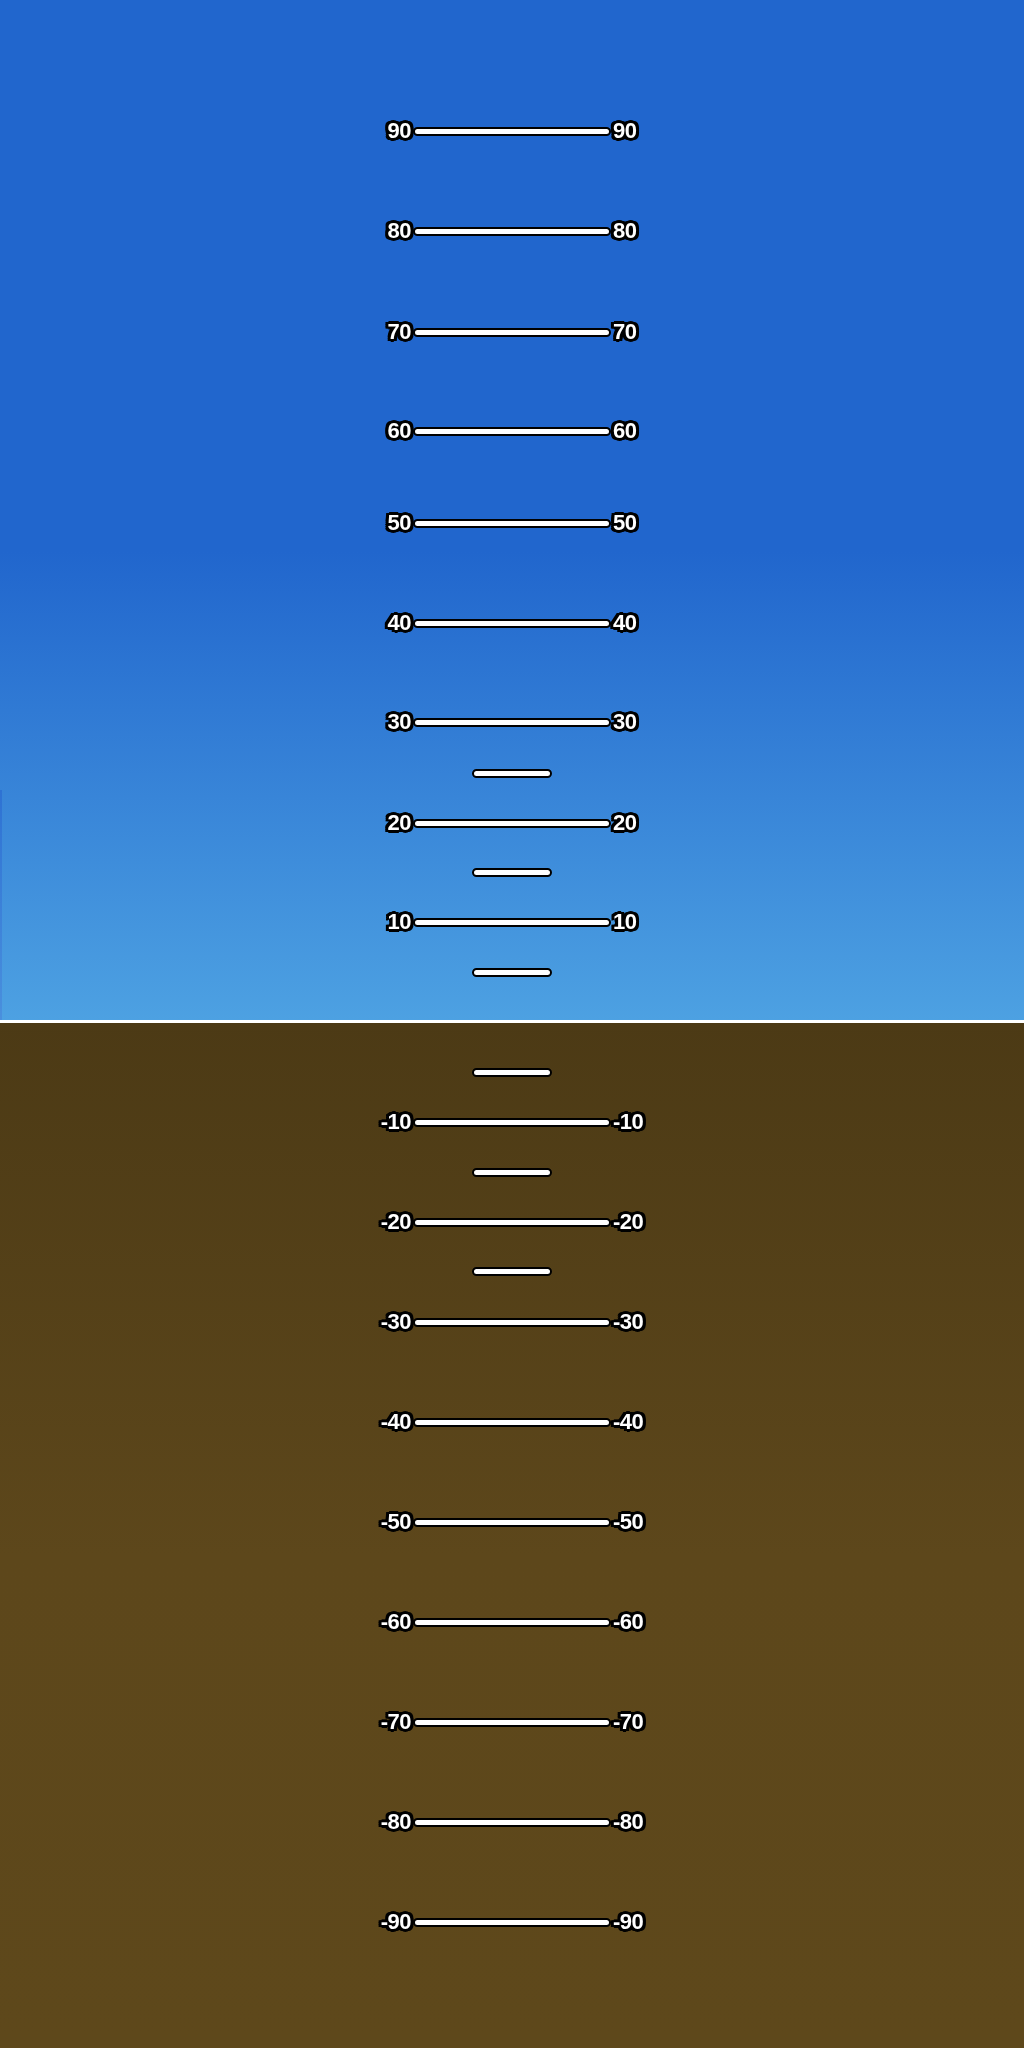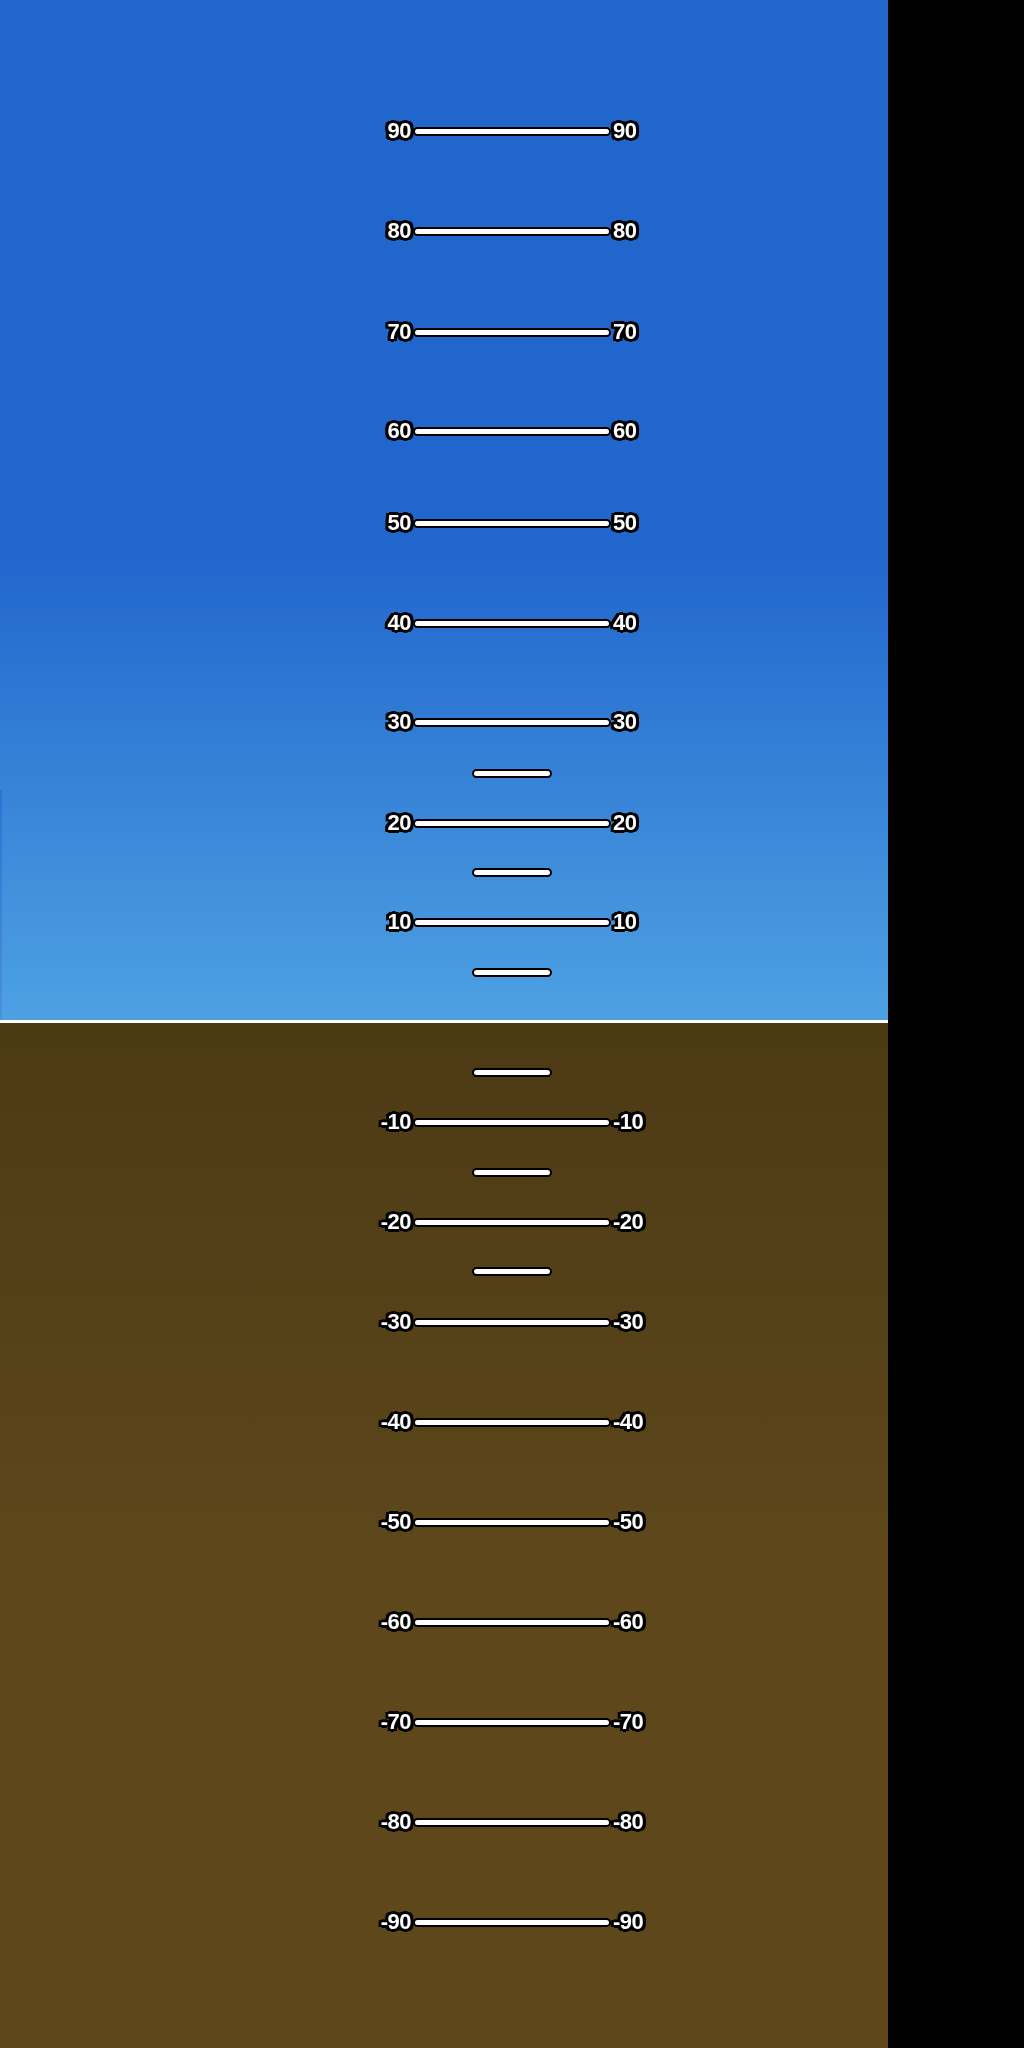--- a/index.html
+++ b/index.html
@@ -1,17 +1,17 @@
 <!DOCTYPE html>
 <html><head>
 <meta charset="utf-8">
 <style>
   html,body { margin:0; padding:0; background:#000; }
   .screen {
-    position:relative; width:888px; height:2048px; overflow:hidden;
+    position:relative; width:1024px; height:2048px; overflow:hidden;
     font-family:"Liberation Sans", sans-serif;
   }
   .sky {
     position:absolute; top:0; left:0; width:1024px; height:1021px;
     background:linear-gradient(to bottom, #2166cd 0%, #2166cd 54%, #4da1e2 100%);
   }
   .ground {
     position:absolute; top:1021px; left:0; width:1024px; height:1027px;
     background:linear-gradient(to bottom, #4c3a15 0%, #5d471b 52%, #5e481b 100%);
   }

